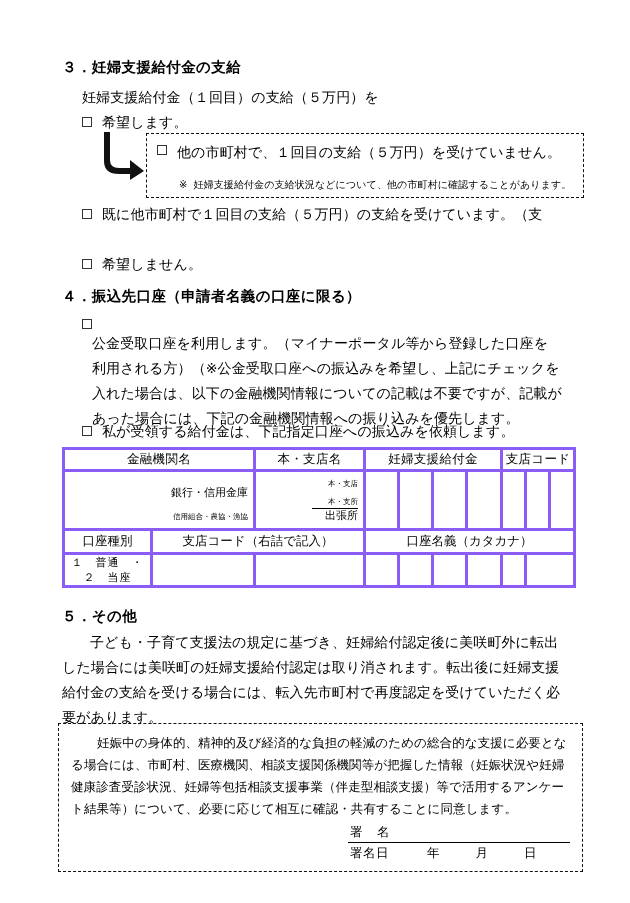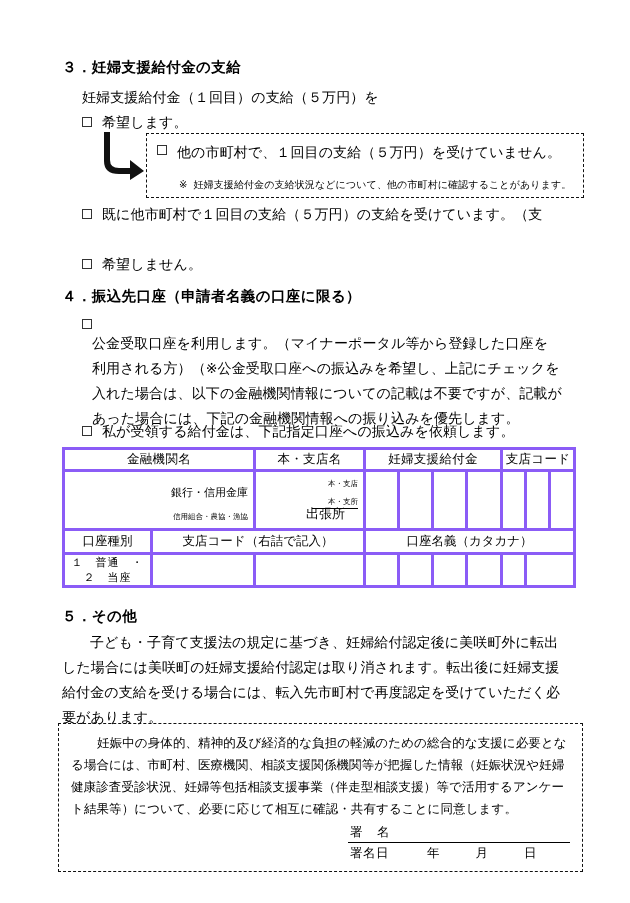--- a/index.html
+++ b/index.html
@@ -121,21 +121,21 @@
   #bank-table .hdr { height: 19px; font-size: 12.5px; letter-spacing: 0.3px; }
   .fi-name-inner { height: 56px; position: relative; }
   .fi-name-inner .t1 { position: absolute; right: 5px; top: 13px; font-size: 11px; }
   .fi-name-inner .t2 { position: absolute; right: 5px; bottom: 6px; font-size: 7.5px; }
   .br-name-inner { height: 56px; position: relative; text-align: right; }
   .br-name-inner .b1 { position: absolute; right: 5px; top: 7px; font-size: 7.5px; }
   .br-name-inner .b2 {
     position: absolute; right: 5px; top: 25px; font-size: 7.5px;
     border-bottom: 1px solid #000; padding-bottom: 1px; padding-left: 16px;
   }
-  .br-name-inner .b3 { position: absolute; right: 18px; bottom: 5px; font-size: 13px; }
+  .br-name-inner .b3 { position: absolute; right: 5px; bottom: 5px; font-size: 11px; }
   .code-cell { height: 56px; }
   .rowtype { height: 21px; font-size: 12.5px; }
   .rowfill { height: 21px; }
   #bank-table .acct-type { font-size: 11px; letter-spacing: 1px; }
 
   
   #sec5-head { left: 62px; top: 607px; }
   #sec5-text { left: 62px; top: 630px; width: 510px; }
   #sec5-text .p1 { text-indent: 28px; display: block; }
 

